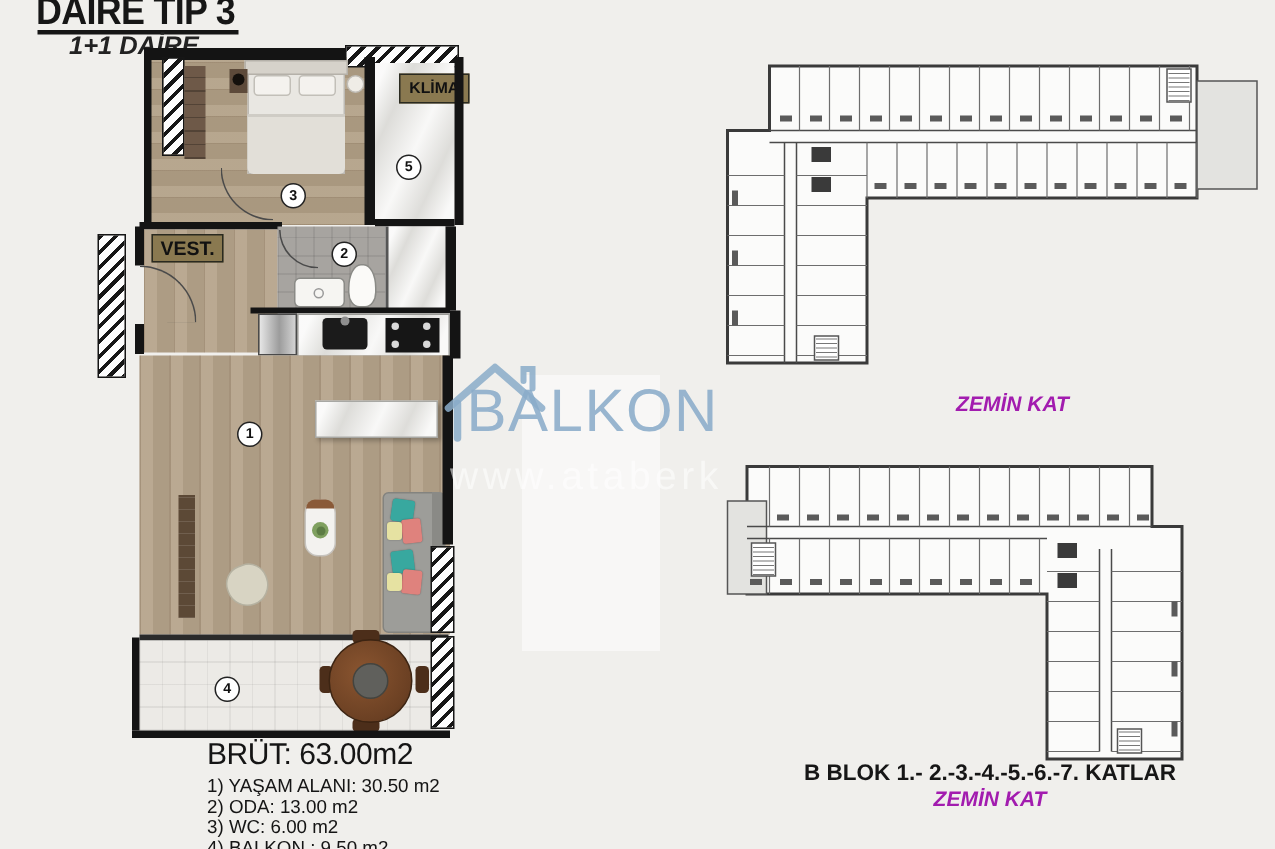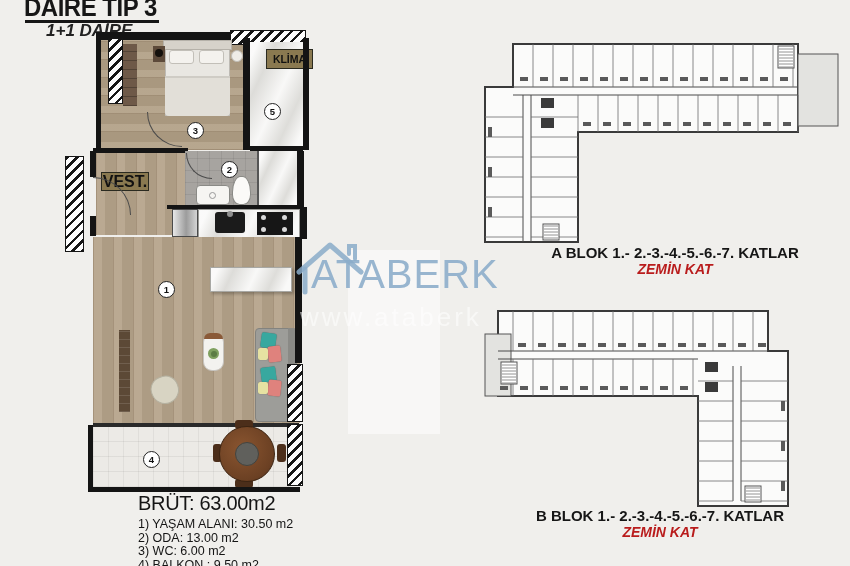--- a/index.html
+++ b/index.html
@@ -45,21 +45,21 @@
   .roomnum{width:17px;height:17px;border-radius:50%;background:#fff;border:1.6px solid #222;
            box-sizing:border-box;display:flex;align-items:center;justify-content:center;
            font-size:9.5px;font-weight:700;color:#111;z-index:5;}
   .arc{border:1.3px solid #4a4a4a;box-sizing:border-box;background:transparent;}
   .arc-bl{border-top:none;border-right:none;border-radius:0 0 0 100%;}
   .arc-tr{border-left:none;border-bottom:none;border-radius:0 100% 0 0;}
   .sofa-pillow{border-radius:2px;box-shadow:0 0 1px rgba(0,0,0,.4);}
 
   
   .caption{font-size:15px;font-weight:800;color:#161616;text-align:center;white-space:nowrap;}
-  .caption-sub{font-size:14px;font-style:italic;font-weight:600;color:#b91c1c;text-align:center;white-space:nowrap;}
+  .caption-sub{font-size:14px;font-style:italic;font-weight:600;color:#a21caf;text-align:center;white-space:nowrap;}
 
   
   .wm-backdrop{left:348px;top:250px;width:92px;height:184px;background:rgba(255,255,255,.5);}
   .wm-brand{left:311px;top:252px;font-size:40px;font-weight:500;letter-spacing:1px;
             color:rgba(138,172,201,.88);white-space:nowrap;z-index:20;}
   .wm-url{left:300px;top:302px;font-size:26px;font-weight:400;letter-spacing:3px;
           color:rgba(255,255,255,.55);white-space:nowrap;z-index:20;}
 </style>
 </head>
 <body>
@@ -92,21 +92,21 @@
 
     <div class="abs wall" style="left:158px;top:8px;width:7px;height:112px;"></div>
     <div class="abs marble" style="left:165px;top:12px;width:53px;height:106px;"></div>
     <div class="abs olive" style="left:168px;top:19px;width:47px;height:20px;font-size:10.5px;margin-left:13px;">KLİMA</div>
     <div class="abs roomnum" style="left:179px;top:73px;">5</div>
     <div class="abs wall" style="left:218px;top:8px;width:6px;height:112px;"></div>
     <div class="abs wall" style="left:165px;top:116px;width:53px;height:5px;"></div>
 
     <div class="abs wall" style="left:8px;top:118px;width:95px;height:5px;"></div>
     <div class="abs wood-v" style="left:11px;top:123px;width:89px;height:82px;"></div>
-    <div class="abs olive" style="left:16px;top:142px;width:48px;height:19px;font-size:16px;">VEST.</div>
+    <div class="abs olive" style="left:16px;top:126px;width:48px;height:19px;font-size:13px;">VEST.</div>
     <div class="abs wall" style="left:5px;top:121px;width:6px;height:26px;"></div>
     <div class="abs arc arc-tr" style="left:8px;top:147px;width:38px;height:38px;"></div>
     <div class="abs wall" style="left:5px;top:186px;width:6px;height:20px;"></div>
     <div class="abs hatch" style="left:-20px;top:126px;width:19px;height:96px;"></div>
 
     <div class="abs bathfloor" style="left:100px;top:121px;width:72px;height:56px;"></div>
     <div class="abs arc arc-bl" style="left:101px;top:123px;width:26px;height:26px;"></div>
     <div class="abs roomnum" style="left:136px;top:131px;">2</div>
     <div class="abs" style="left:147px;top:146px;width:19px;height:29px;background:#fbfaf8;border:1px solid #8a8a86;border-radius:45% 45% 40% 40%/55% 55% 35% 35%;box-sizing:border-box;"></div>
     <div class="abs" style="left:111px;top:155px;width:34px;height:20px;background:#f6f5f2;border:1px solid #8a8a86;border-radius:4px;box-sizing:border-box;"></div>
@@ -261,21 +261,20 @@
         <rect x="58" y="66" width="13" height="10" fill="#3a3a3a"></rect>
         <rect x="58" y="86" width="13" height="10" fill="#3a3a3a"></rect>
         <rect x="60" y="192" width="16" height="16" fill="#fff" stroke="#555" stroke-width="1"></rect>
         <line x1="61" y1="194" x2="75" y2="194" stroke="#777" stroke-width="0.8"></line>
         <line x1="61" y1="197" x2="75" y2="197" stroke="#777" stroke-width="0.8"></line>
         <line x1="61" y1="200" x2="75" y2="200" stroke="#777" stroke-width="0.8"></line>
         <line x1="61" y1="203" x2="75" y2="203" stroke="#777" stroke-width="0.8"></line>
         <line x1="61" y1="206" x2="75" y2="206" stroke="#777" stroke-width="0.8"></line>
       </svg>
   </div>
-  <div class="abs caption" style="left:505px;top:244px;width:340px;">A BLOK 1.- 2.-3.-4.-5.-6.-7. KATLAR</div>
   <div class="abs caption-sub" style="left:505px;top:261px;width:340px;">ZEMİN KAT</div>
 
   <div class="abs" style="left:483px;top:296px;width:352px;height:213px;">
     <svg id="svgB" width="352" height="213" viewBox="0 0 352 213" xmlns="http://www.w3.org/2000/svg">
         <path d="M15,15 H285 V55 H305 V210 H215 V100 H15 Z" fill="#fbfbfa" stroke="#3a3a3a" stroke-width="2"></path>
         <rect x="2" y="38" width="26" height="62" fill="#e3e3e0" stroke="#555" stroke-width="1"></rect>
         <line x1="15" y1="55" x2="285" y2="55" stroke="#4a4a4a" stroke-width="1"></line>
         <line x1="15" y1="63" x2="215" y2="63" stroke="#4a4a4a" stroke-width="1"></line>
         <line x1="250" y1="70" x2="250" y2="205" stroke="#4a4a4a" stroke-width="1"></line>
         <line x1="258" y1="70" x2="258" y2="205" stroke="#4a4a4a" stroke-width="1"></line>
@@ -364,16 +363,16 @@
   <div class="abs caption-sub" style="left:490px;top:524px;width:340px;">ZEMİN KAT</div>
 
   <div class="abs wm-backdrop"></div>
   <div class="abs" style="left:296px;top:238px;width:70px;height:58px;z-index:21;">
     <svg width="70" height="58" viewBox="0 0 70 58" xmlns="http://www.w3.org/2000/svg">
       <path d="M3,34 L34,7 L65,34" fill="none" stroke="rgba(138,172,201,.85)" stroke-width="5" stroke-linecap="round" stroke-linejoin="round"></path>
       <path d="M53,16 L53,8 L59,8 L59,21" fill="none" stroke="rgba(138,172,201,.85)" stroke-width="4" stroke-linecap="round"></path>
       <path d="M9,31 L9,54" fill="none" stroke="rgba(138,172,201,.85)" stroke-width="5" stroke-linecap="round"></path>
     </svg>
   </div>
-  <div class="abs wm-brand">ATABERK</div>
+  <div class="abs wm-brand">BALKON</div>
   <div class="abs wm-url">www.ataberk</div>
 
 </div>
 
 </body></html>

